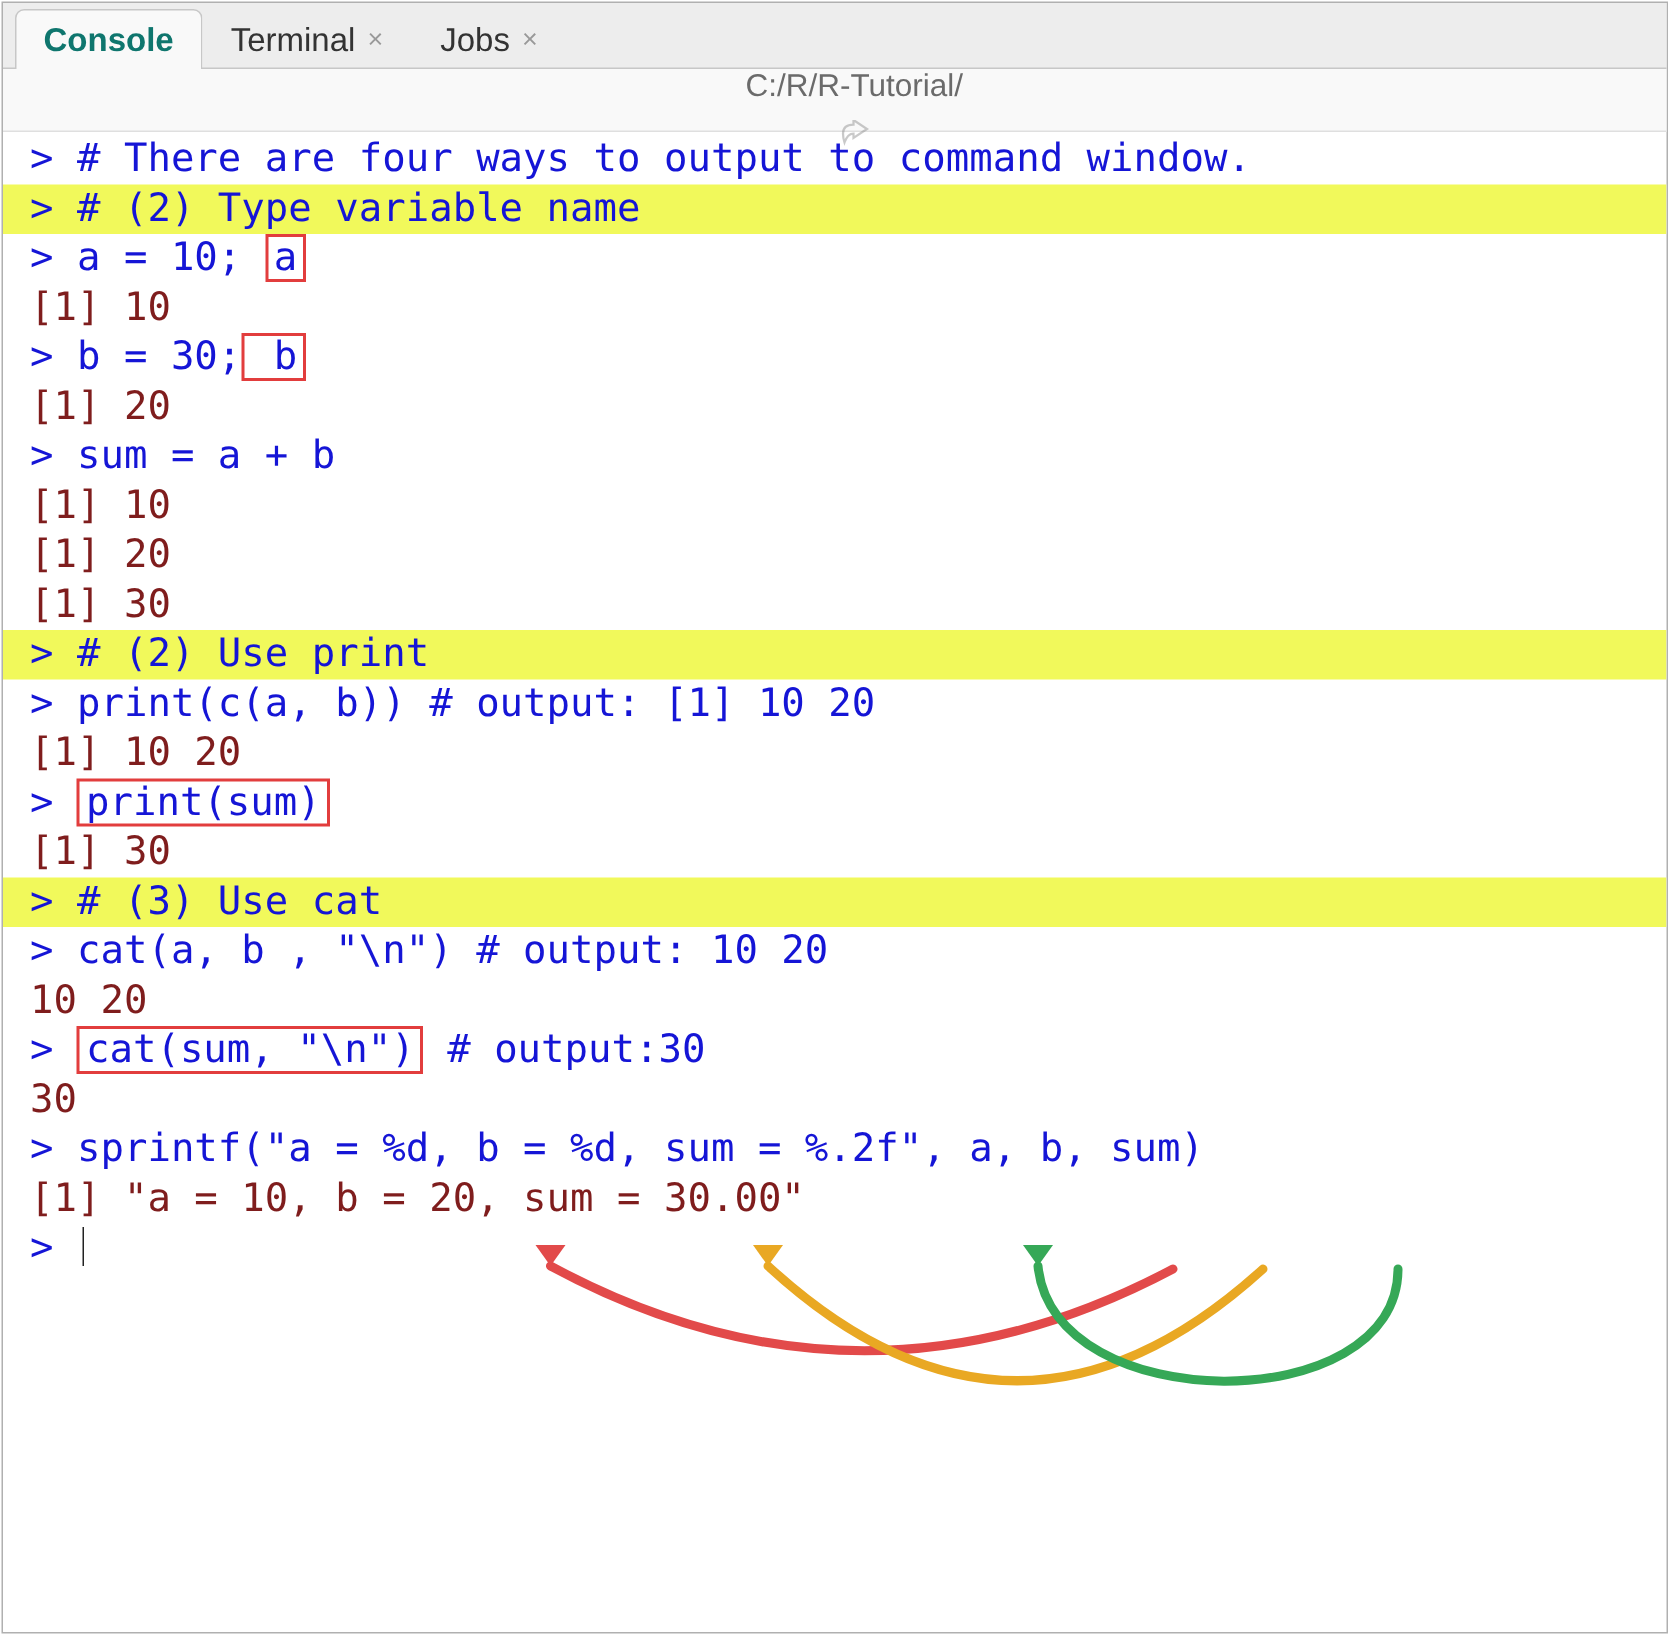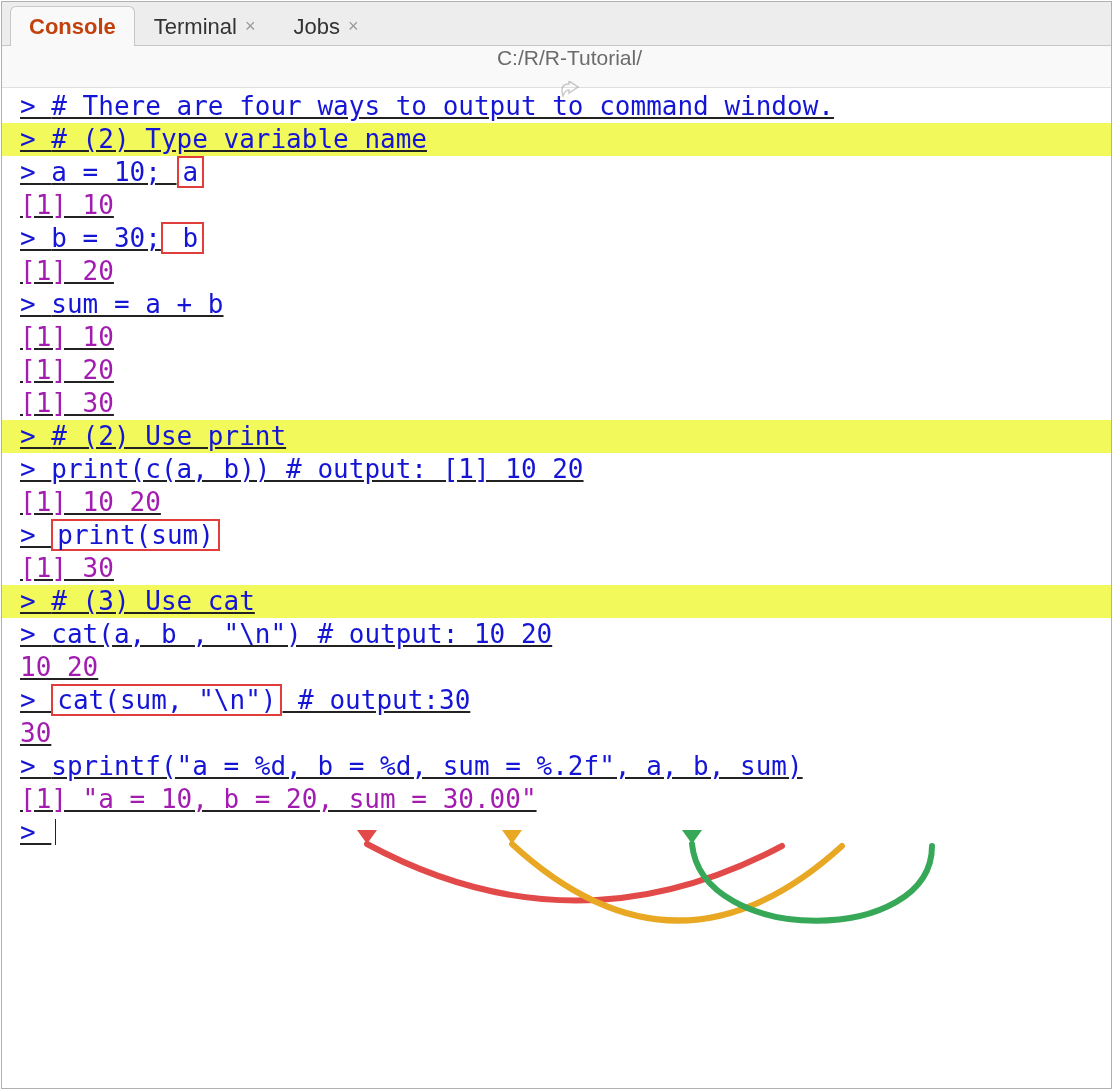--- a/index.html
+++ b/index.html
@@ -37,21 +37,21 @@
     border-top-left-radius: 6px;
     border-top-right-radius: 6px;
     position: relative;
     top: 1px;
     gap: 8px;
   }
   .tab.active {
     background: #f9f9f9;
     border-color: #c7c7c7;
     font-weight: 700;
-    color: #c2410c;
+    color: #0f766e;
   }
   .tab .close {
     color: #999;
     font-weight: 400;
     font-size: 18px;
     cursor: pointer;
   }
   .pathbar {
     height: 42px;
     background: #f9f9f9;
@@ -72,27 +72,26 @@
     font-family: "Lucida Console", Consolas, monospace;
     font-size: 26px;
     line-height: 33px;
     color: #222;
     overflow: hidden;
   }
   .row {
     white-space: pre;
     padding-left: 18px;
     position: relative;
-    text-decoration: underline;
   }
   .row.hl {
     background: #f1f95b;
   }
   .blue { color: #1515d6; }
-  .out  { color: #a21caf; }
+  .out  { color: #7f1d1d; }
   .boxed {
     border: 2px solid #e23d3d;
     padding: 0 4px;
     display: inline-block;
     line-height: 28px;
   }
   .cursor {
     display:inline-block;
     width:1px; height:26px;
     background:#222;

